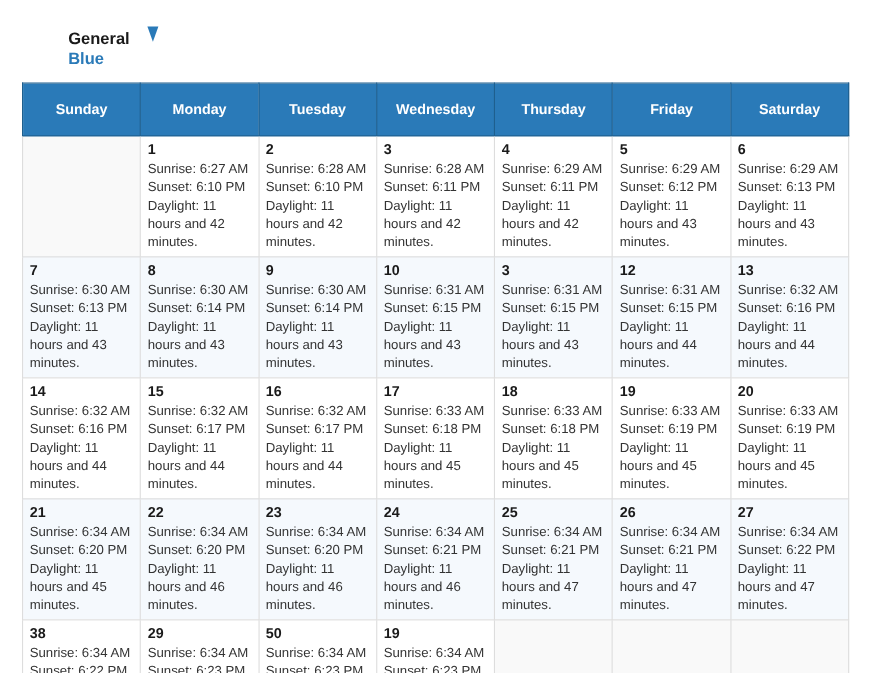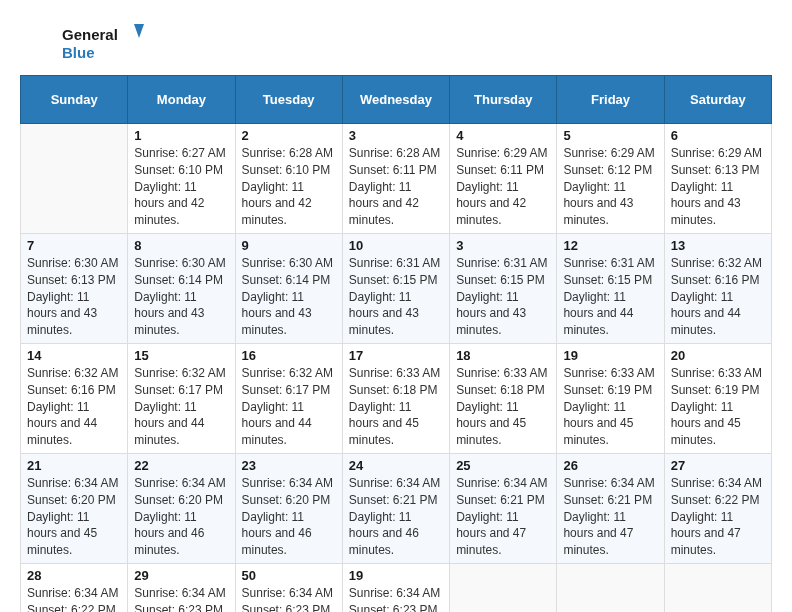--- a/index.html
+++ b/index.html
@@ -137,21 +137,21 @@
       <tr>
         <td><span class="day-number">21</span><span class="cell-text">Sunrise: 6:34 AM<br>Sunset: 6:20 PM<br>Daylight: 11 hours and 45 minutes.</span></td>
         <td><span class="day-number">22</span><span class="cell-text">Sunrise: 6:34 AM<br>Sunset: 6:20 PM<br>Daylight: 11 hours and 46 minutes.</span></td>
         <td><span class="day-number">23</span><span class="cell-text">Sunrise: 6:34 AM<br>Sunset: 6:20 PM<br>Daylight: 11 hours and 46 minutes.</span></td>
         <td><span class="day-number">24</span><span class="cell-text">Sunrise: 6:34 AM<br>Sunset: 6:21 PM<br>Daylight: 11 hours and 46 minutes.</span></td>
         <td><span class="day-number">25</span><span class="cell-text">Sunrise: 6:34 AM<br>Sunset: 6:21 PM<br>Daylight: 11 hours and 47 minutes.</span></td>
         <td><span class="day-number">26</span><span class="cell-text">Sunrise: 6:34 AM<br>Sunset: 6:21 PM<br>Daylight: 11 hours and 47 minutes.</span></td>
         <td><span class="day-number">27</span><span class="cell-text">Sunrise: 6:34 AM<br>Sunset: 6:22 PM<br>Daylight: 11 hours and 47 minutes.</span></td>
       </tr>
       <tr>
-        <td><span class="day-number">28</span><span class="cell-text">Sunrise: 6:34 AM<br>Sunset: 6:22 PM<br>Daylight: 11 hours and 47 minutes.</span></td>
+        <td><span class="day-number">38</span><span class="cell-text">Sunrise: 6:34 AM<br>Sunset: 6:22 PM<br>Daylight: 11 hours and 47 minutes.</span></td>
         <td><span class="day-number">29</span><span class="cell-text">Sunrise: 6:34 AM<br>Sunset: 6:23 PM<br>Daylight: 11 hours and 48 minutes.</span></td>
         <td><span class="day-number">50</span><span class="cell-text">Sunrise: 6:34 AM<br>Sunset: 6:23 PM<br>Daylight: 11 hours and 48 minutes.</span></td>
         <td><span class="day-number">19</span><span class="cell-text">Sunrise: 6:34 AM<br>Sunset: 6:23 PM<br>Daylight: 11 hours and 48 minutes.</span></td>
         <td class="empty-cell"></td>
         <td class="empty-cell"></td>
         <td class="empty-cell"></td>
       </tr>
     </tbody>
 </table>
 

